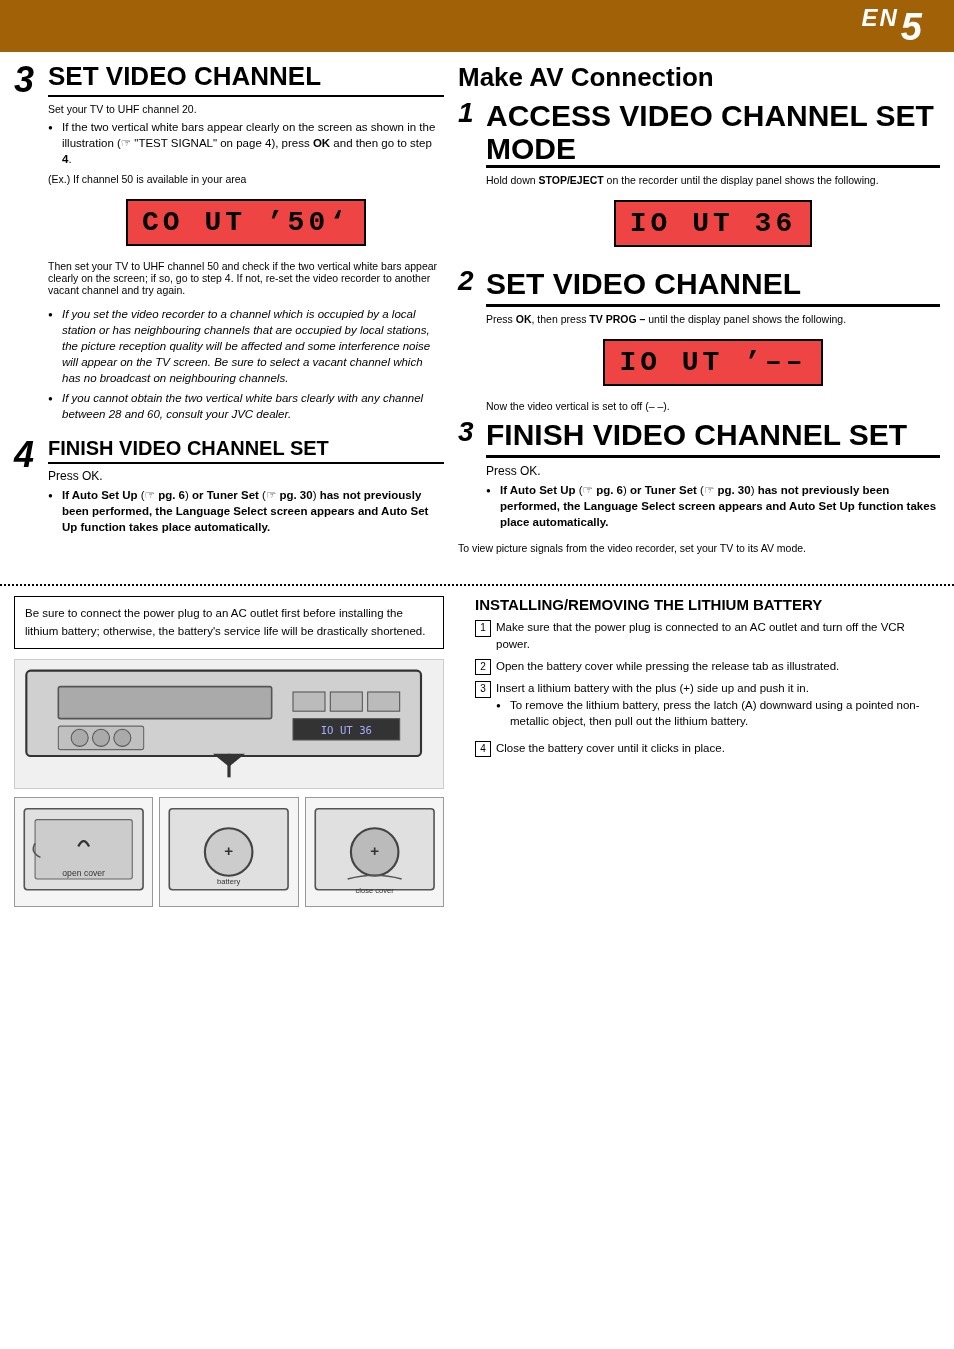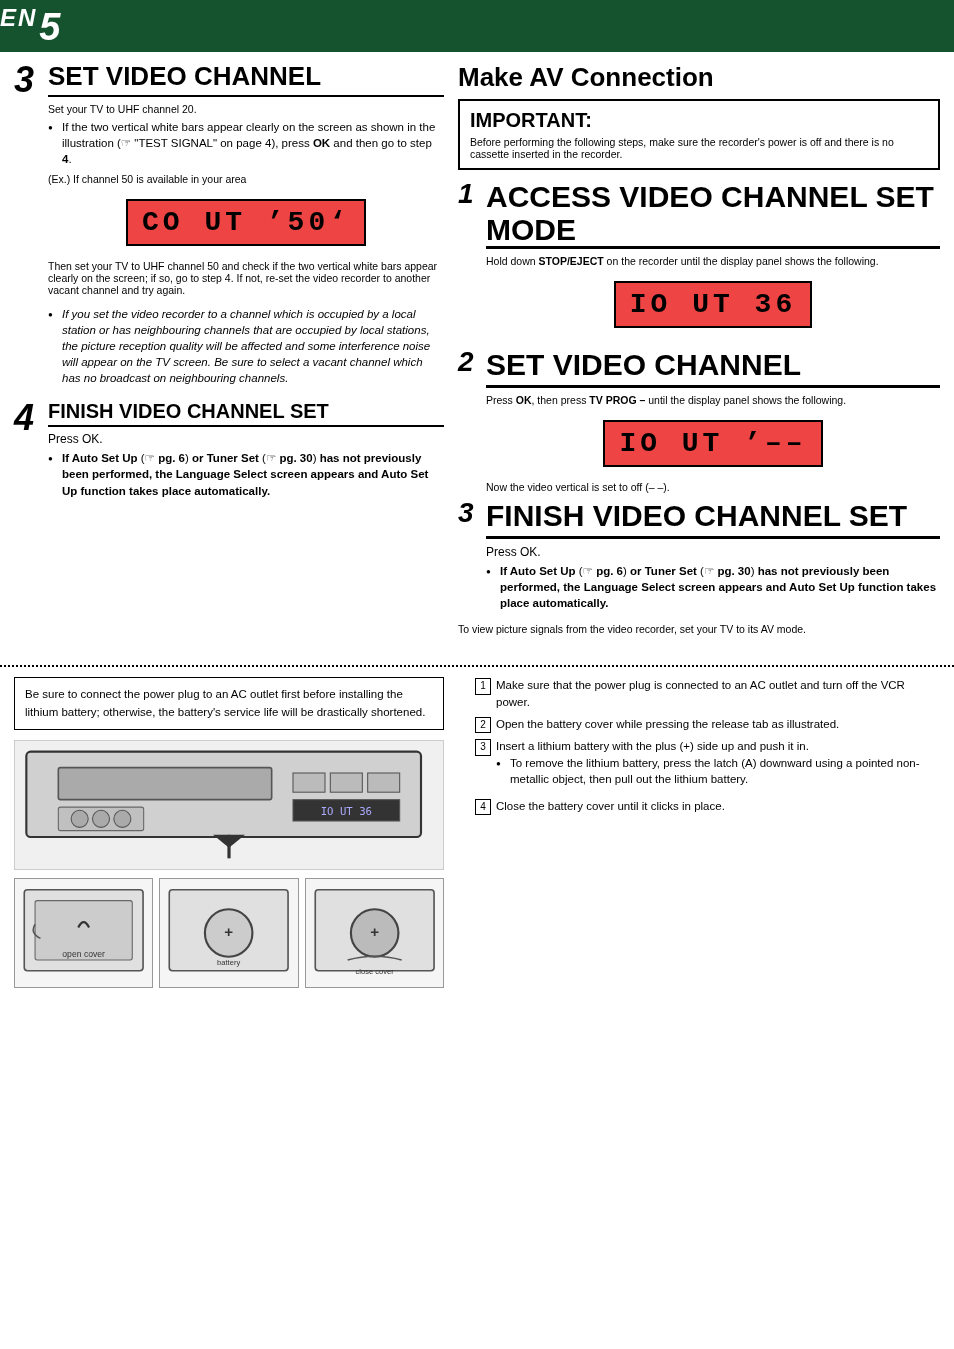--- a/index.html
+++ b/index.html
@@ -8,26 +8,26 @@
       font-family: Arial, Helvetica, sans-serif;
       font-size: 12px;
       width: 954px;
       min-height: 1349px;
       position: relative;
       color: #000;
     }
 
     
     .top-bar {
-      background: #14532d;
+      background: #a16207;
       height: 52px;
       width: 100%;
       display: flex;
       align-items: center;
-      justify-content: flex-start;
+      justify-content: flex-end;
       padding-right: 30px;
     }
     .top-bar-title {
       color: #fff;
       font-size: 38px;
       font-style: italic;
       font-weight: bold;
       letter-spacing: 2px;
     }
     .top-bar-title span.en {
@@ -331,20 +331,21 @@
 
         <div class="display-panel-wrapper">
           <div class="display-panel">CO UT ’50‘</div>
         </div>
 
         <p class="text-small mb4">Then set your TV to UHF channel 50 and check if the two vertical white bars appear clearly on the screen; if so, go to step 4. If not, re-set the video recorder to another vacant channel and try again.</p>
 
         <div class="notes-section">
           <ul class="bullet-list">
             <li class="italic-item">If you set the video recorder to a channel which is occupied by a local station or has neighbouring channels that are occupied by local stations, the picture reception quality will be affected and some interference noise will appear on the TV screen. Be sure to select a vacant channel which has no broadcast on neighbouring channels.</li>
+            <li class="italic-item">If you cannot obtain the two vertical white bars clearly with any channel between 28 and 60, consult your JVC dealer.</li>
           </ul>
         </div>
 
       </div>
     </div>
 
     <div class="step-wrapper">
       <div class="step-num">4</div>
       <div class="step-content">
         <div class="section-title-md">FINISH VIDEO CHANNEL SET</div>
@@ -355,24 +356,20 @@
       </div>
     </div>
 
   </div>
 
   <div class="right-col">
 
     <div class="av-section">
       <div class="av-title">Make AV Connection</div>
 
-      <div class="important-box">
-        <div class="important-title">IMPORTANT:</div>
-        <p class="text-small">Before performing the following steps, make sure the recorder's power is off and there is no cassette inserted in the recorder.</p>
-      </div>
 
       <div class="step-wrapper mb6">
         <div class="step-num-sm">1</div>
         <div class="step-content">
           <div class="access-title">ACCESS VIDEO CHANNEL SET MODE</div>
           <p class="text-small mb4">Hold down <b>STOP/EJECT</b> on the recorder until the display panel shows the following.</p>
           <div class="display-panel-wrapper">
             <div class="display-panel">IO UT 36</div>
           </div>
         </div>
@@ -472,20 +469,21 @@
 
           <path d="M35 75 Q60 68 85 75" stroke="#555" stroke-width="1.5" fill="none"></path>
           <text x="60" y="88" text-anchor="middle" font-size="7" fill="#333">close cover</text>
         </svg>
       </div>
     </div>
 
   </div>
 
   <div class="bottom-right">
+    <div class="section-title-sm mb6">Installing/Removing the lithium battery</div>
 
     <div class="battery-steps">
 
       <div class="battery-step">
         <div class="battery-step-num">1</div>
         <div class="battery-step-content">Make sure that the power plug is connected to an AC outlet and turn off the VCR power.</div>
       </div>
 
       <div class="battery-step">
         <div class="battery-step-num">2</div>

